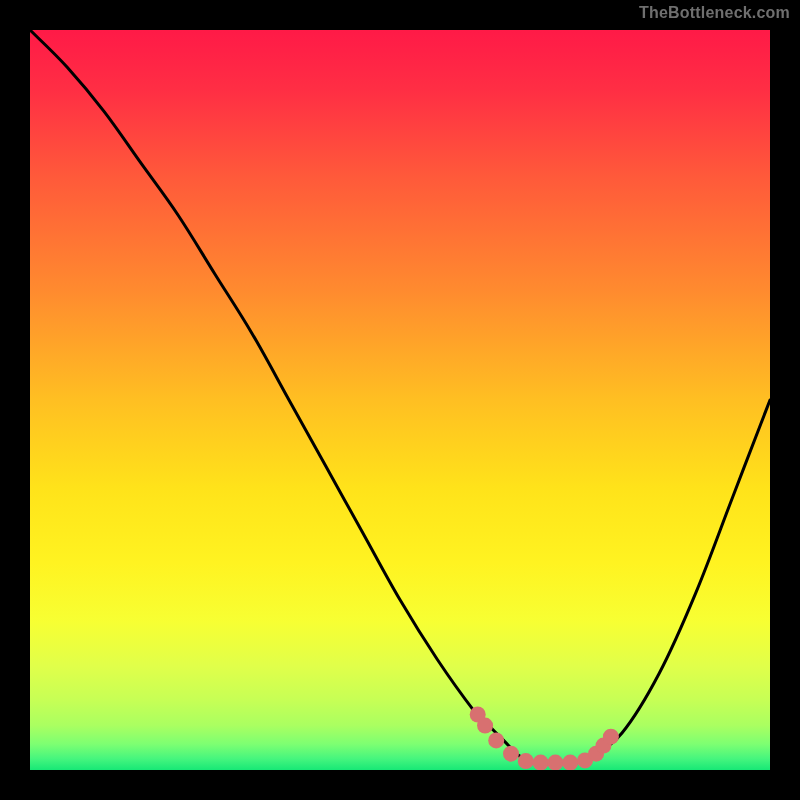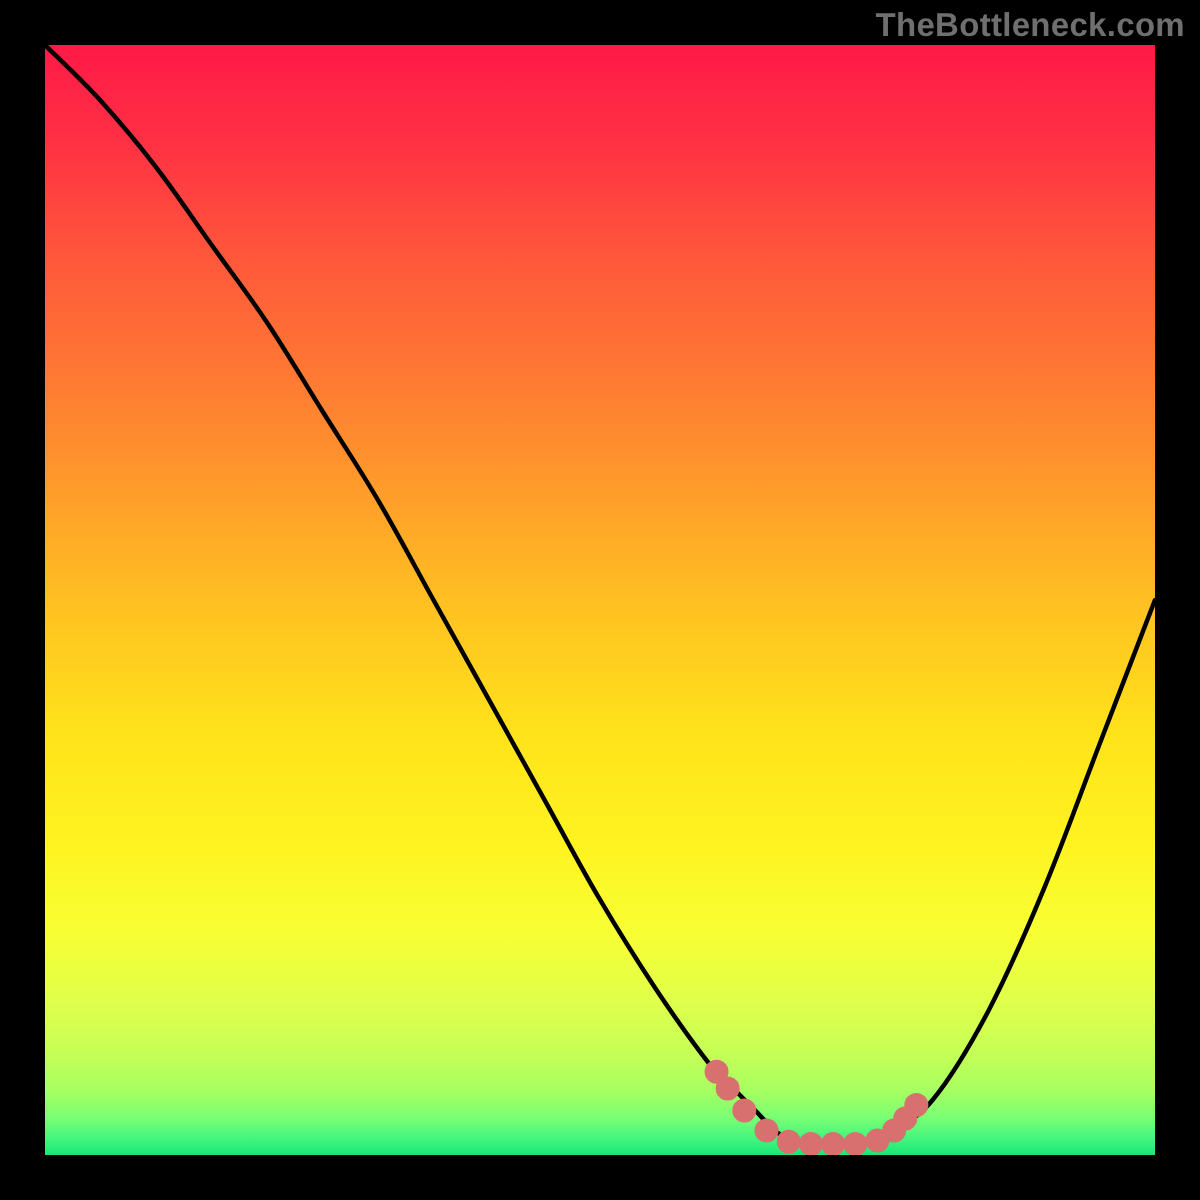--- a/index.html
+++ b/index.html
@@ -23,21 +23,21 @@
     left: 0;
     top: 0;
     width: 740px;
     height: 740px;
   }
   .watermark {
     position: absolute;
     top: 4px;
     right: 10px;
     font-family: Arial, Helvetica, sans-serif;
-    font-size: 22px;
+    font-size: 16px;
     font-weight: bold;
     color: #6f6f6f;
     letter-spacing: 0.2px;
   }
   svg { display: block; }
 </style>
 </head>
 <body>
 
 <div class="frame">

